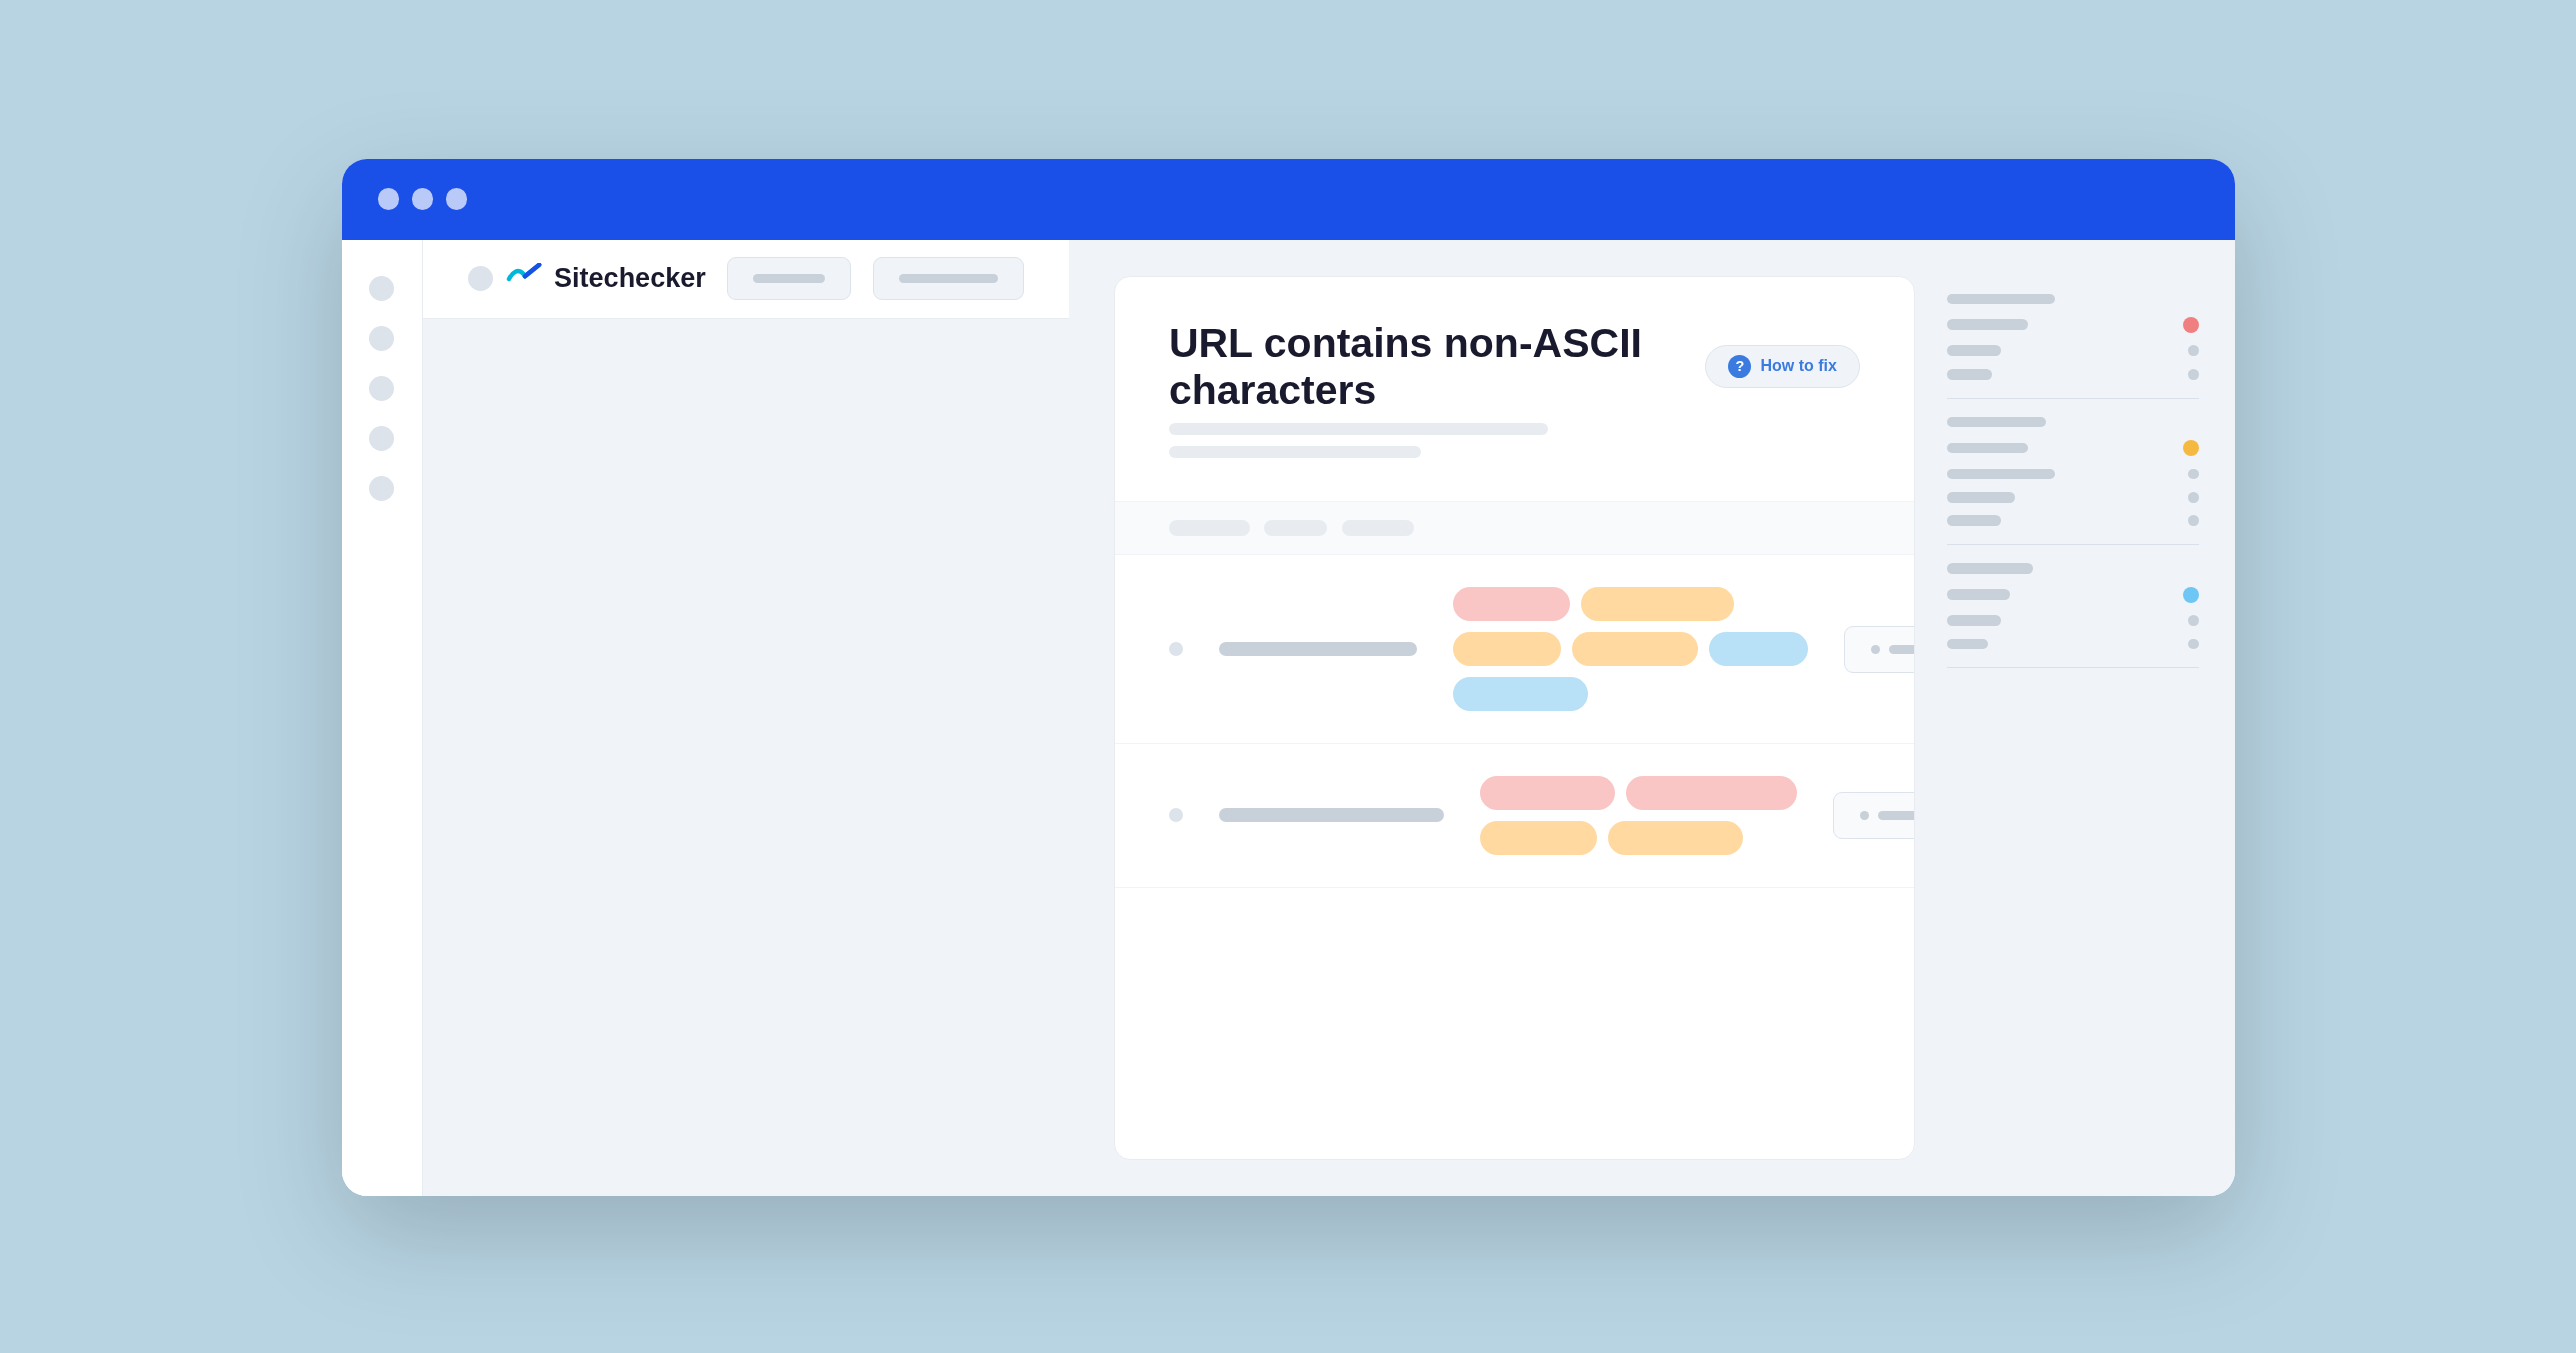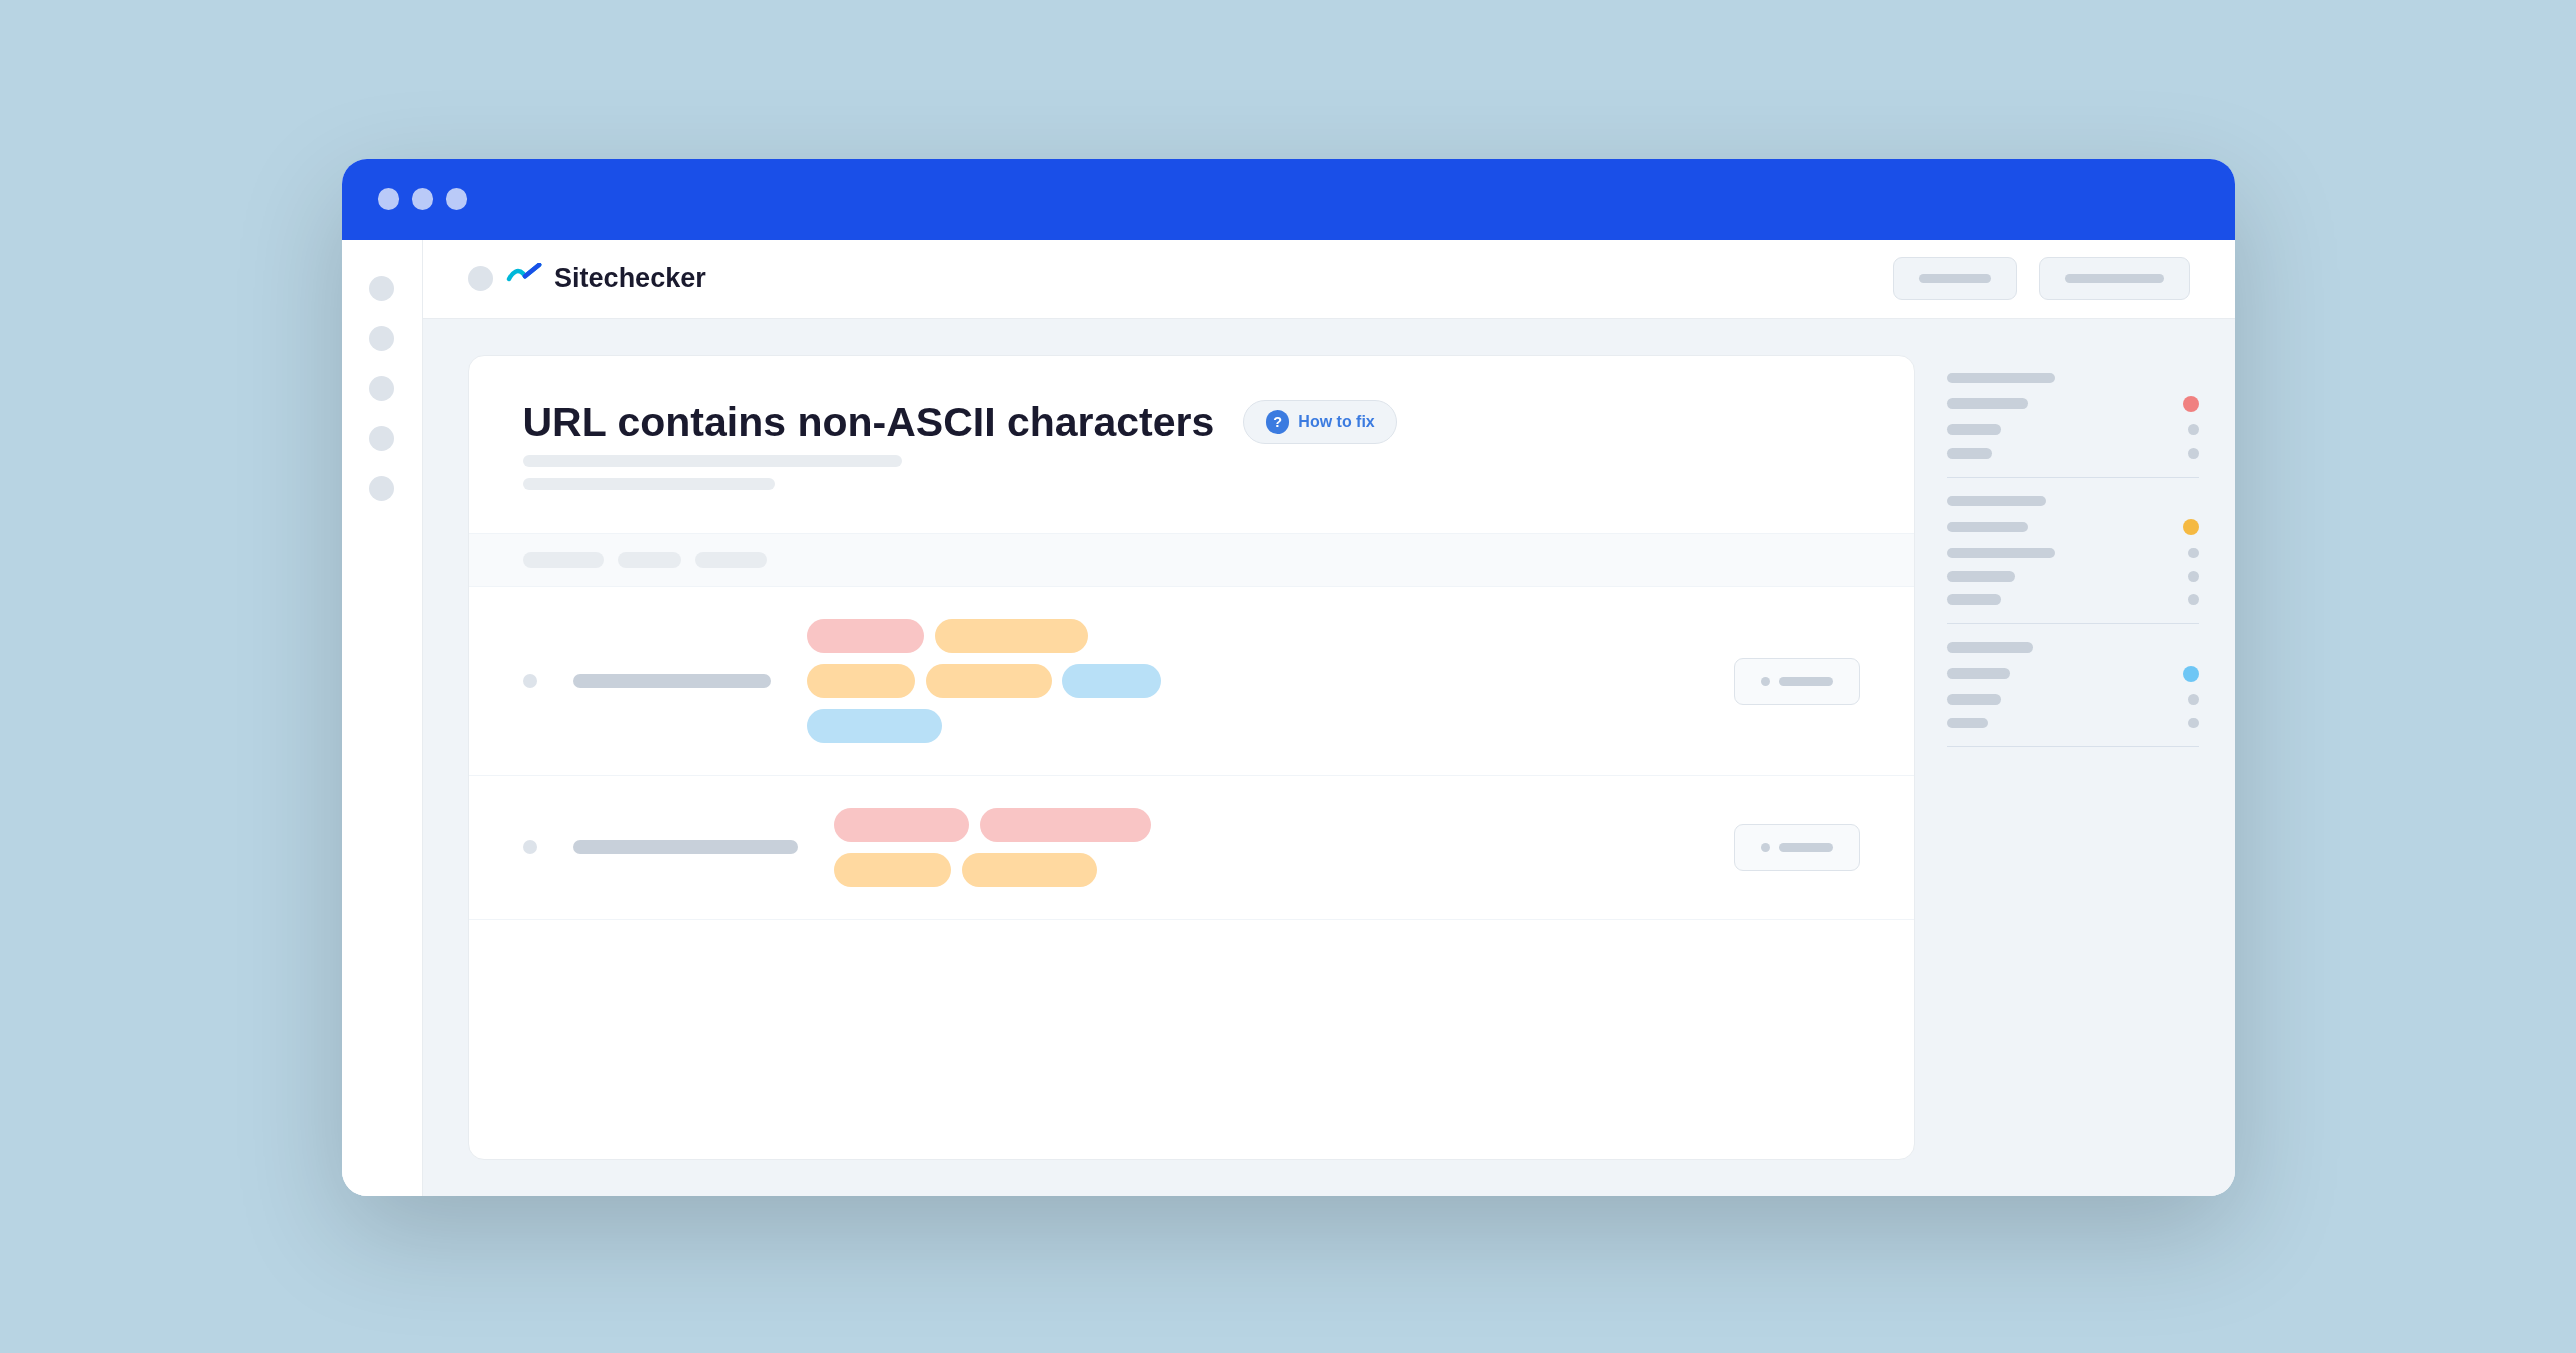--- a/index.html
+++ b/index.html
@@ -70,21 +70,21 @@
       width: 25px;
       height: 25px;
       border-radius: 50%;
       background: #dde3ea;
     }
 
     
     .main-area {
       flex: 1;
       display: flex;
-      flex-direction: column;
+      flex-direction: row;
       overflow: hidden;
     }
 
     .topbar {
       height: 79px;
       background: #fff;
       display: flex;
       align-items: center;
       padding: 0 45px;
       gap: 21.6px;

